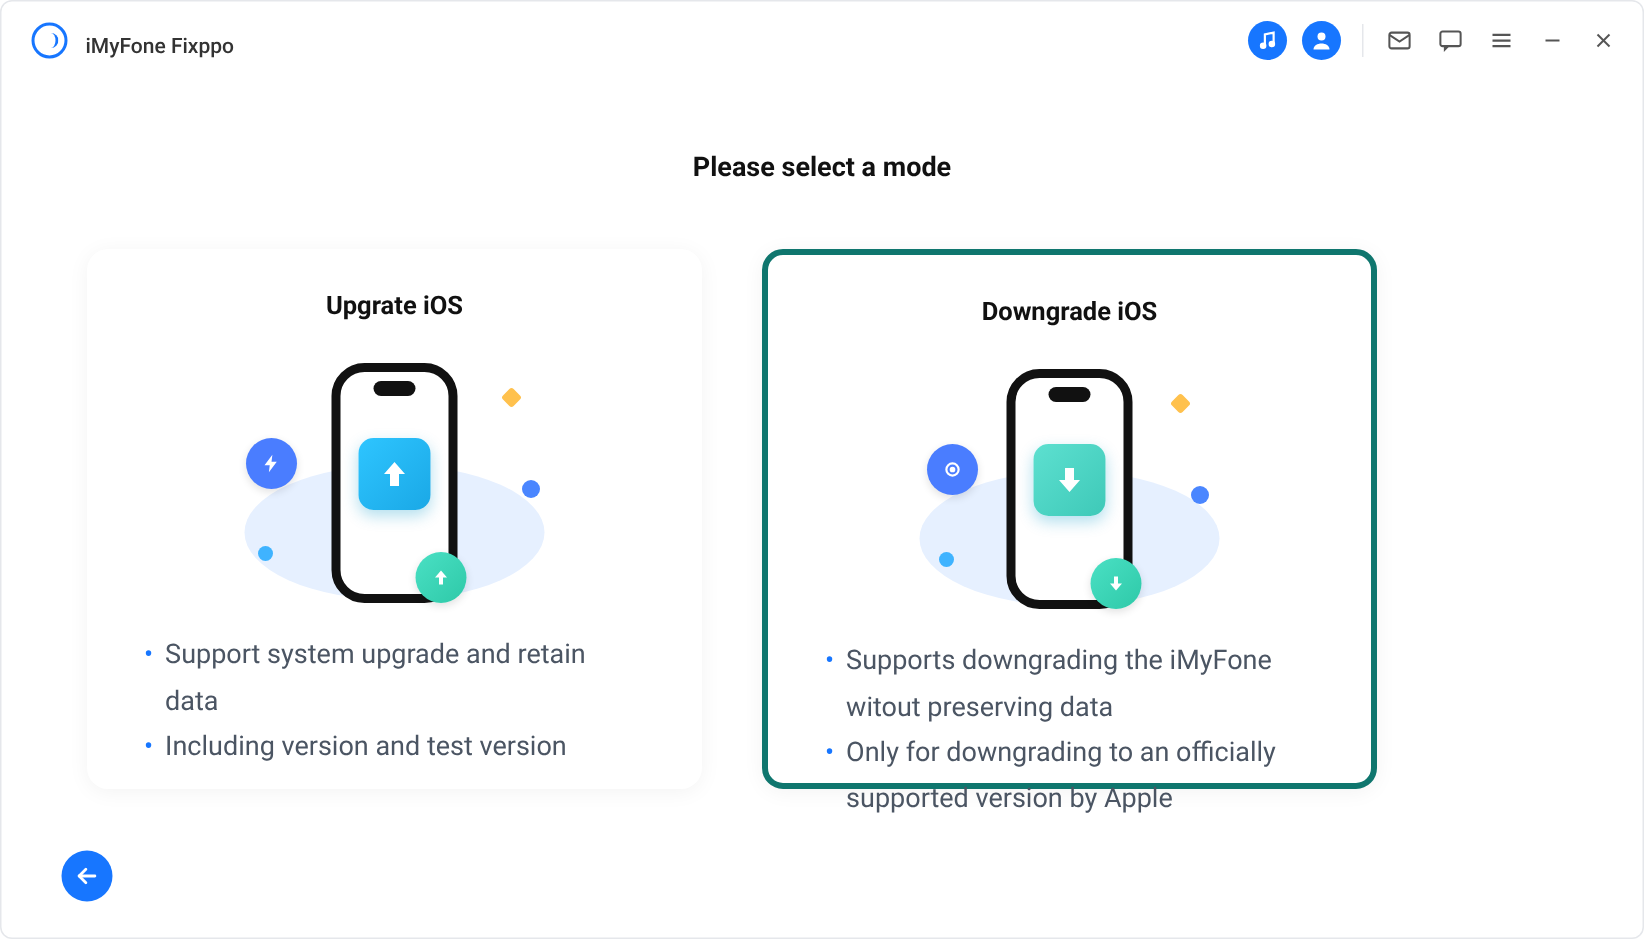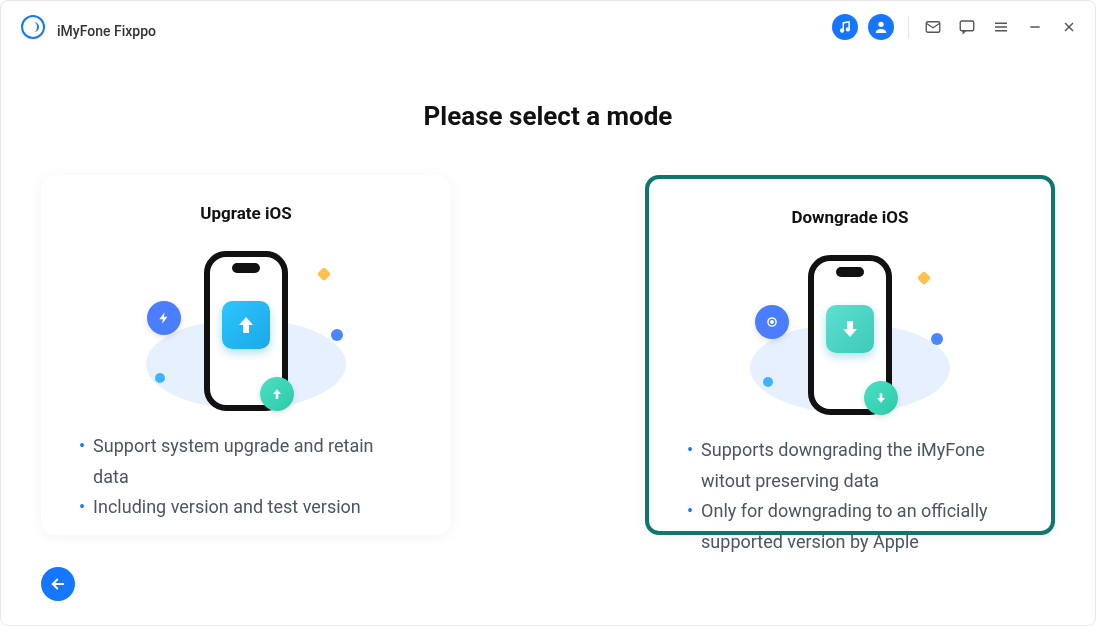--- a/index.html
+++ b/index.html
@@ -78,31 +78,32 @@
     width: 20px;
     height: 20px;
     display: flex;
     align-items: center;
     justify-content: center;
     color: #555;
     cursor: pointer;
   }
   .page-title {
     text-align: center;
-    font-size: 26px;
+    font-size: 18px;
     font-weight: 700;
     color: #111;
     margin-top: 48px;
   }
   .cards {
     display: flex;
-    justify-content: space-between;
+    justify-content: flex-start;
     gap: 40px;
     margin-top: 44px;
     padding: 0 40px;
+    margin-left: 17px;
   }
   .card {
     width: 410px;
     height: 360px;
     border-radius: 14px;
     background: #fff;
     box-shadow: 0 2px 14px rgba(0,0,0,0.05);
     padding: 28px 30px 24px;
     position: relative;
     cursor: pointer;

